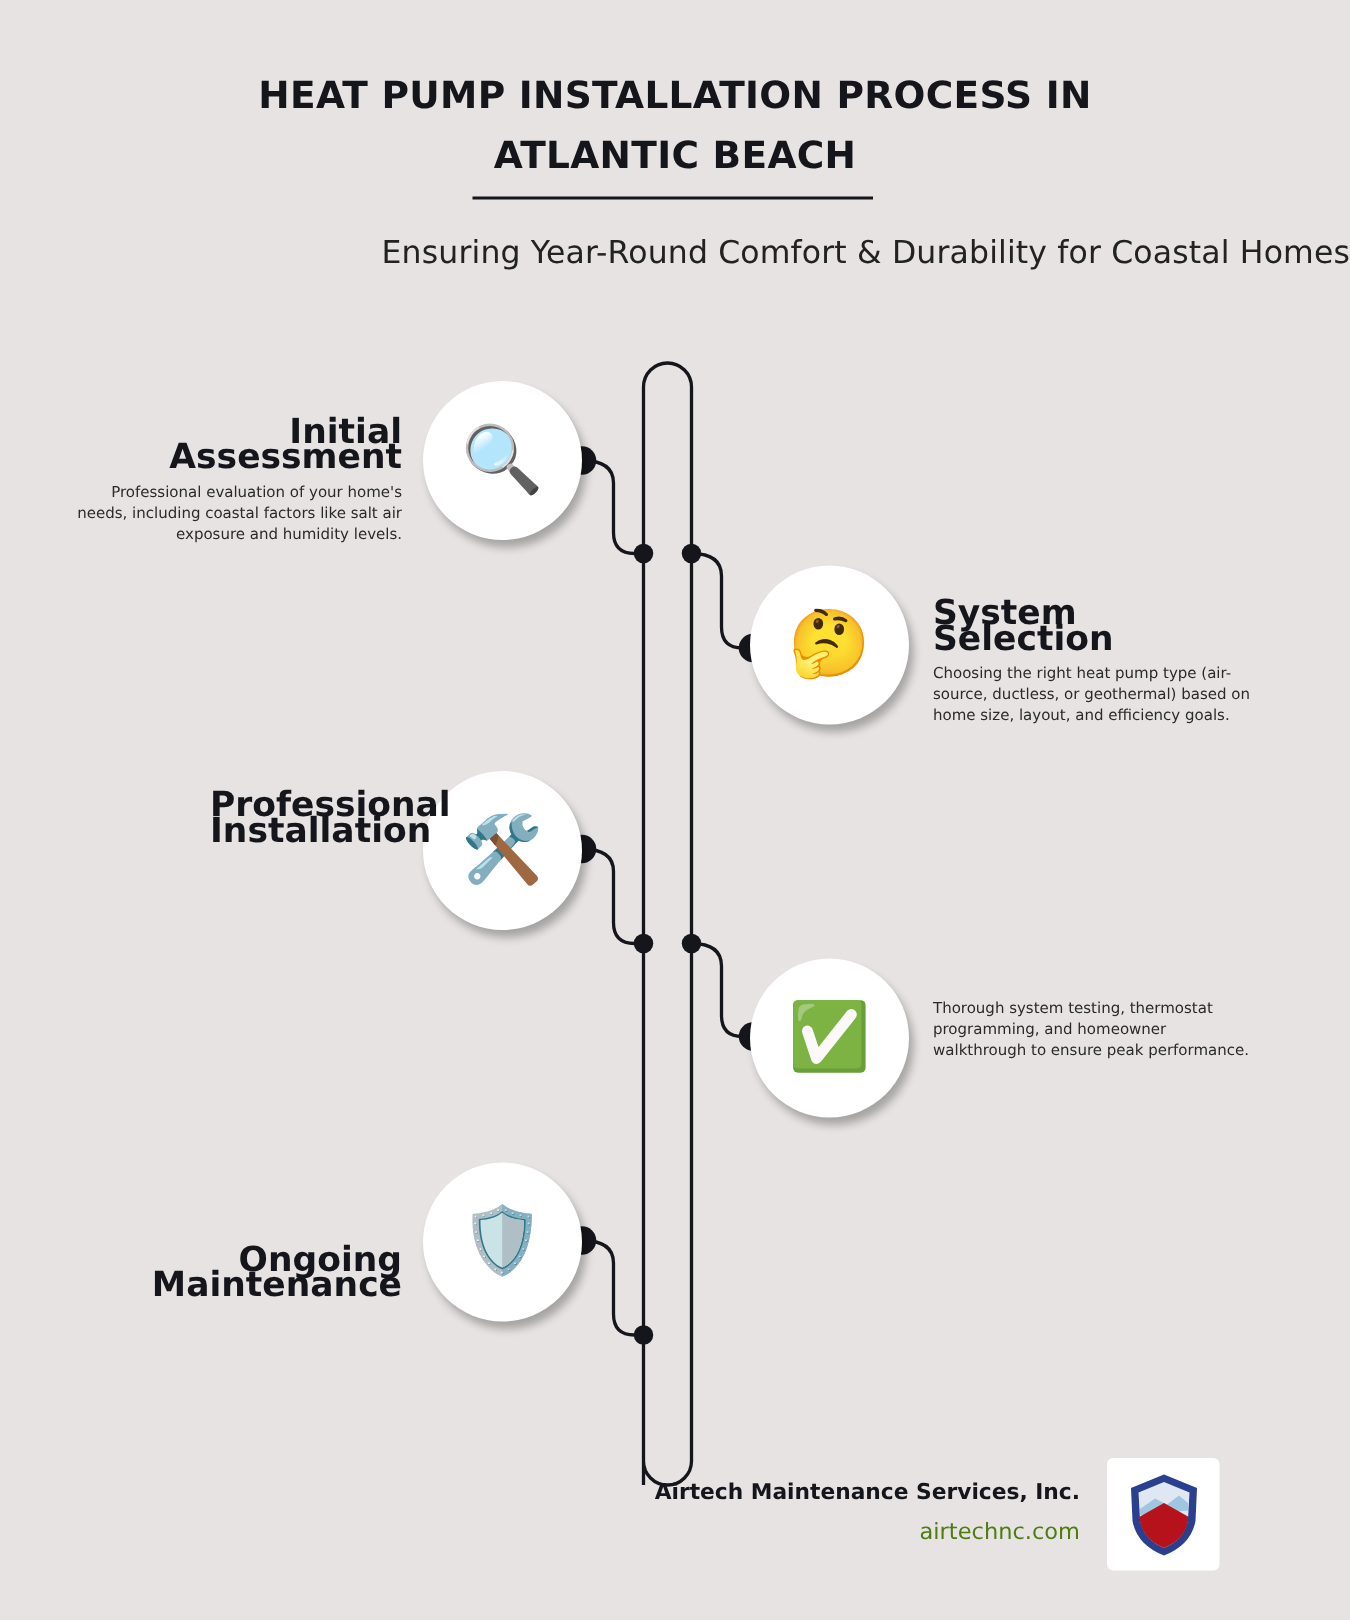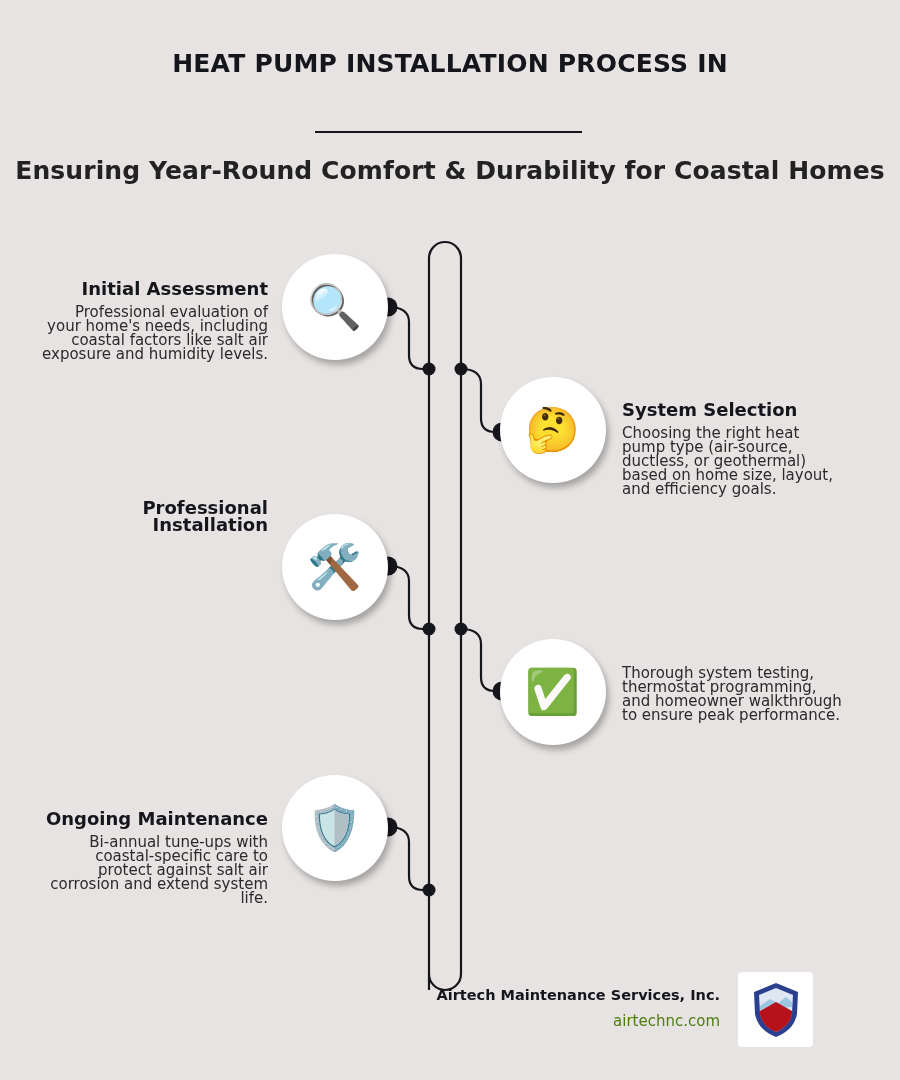--- a/index.html
+++ b/index.html
@@ -20,49 +20,49 @@
       line-height: 40px;
       letter-spacing: 0.2px;
       color: #15151c;
     }
     .title-underline {
       position: absolute; left: 315px; top: 131px; width: 267px; height: 2px;
       background: #15151c;
     }
     .subtitle {
       position: absolute; left: 0; top: 156px; width: 900px;
-      text-align: center;
-      font-size: 25px;
-      font-weight: bold;
+      text-align: right;
+      font-size: 21px;
+      font-weight: normal;
       color: #222;
       letter-spacing: 0.1px;
     }
     svg.timeline { position: absolute; left: 0; top: 0; }
     .circle {
       position: absolute;
       width: 106px; height: 106px;
       border-radius: 50%;
       background: #fff;
       box-shadow: 3px 5px 6px rgba(0,0,0,0.28);
       display: flex; align-items: center; justify-content: center;
       font-size: 44px;
       line-height: 1;
     }
     .step-text { position: absolute; }
     .step-text.left { text-align: right; }
     .step-text.right { text-align: left; }
     .step-title {
       font-weight: bold;
-      font-size: 18px;
+      font-size: 23px;
       line-height: 17px;
       color: #15151c;
       margin-bottom: 8px;
     }
     .step-desc {
-      font-size: 15px;
+      font-size: 10px;
       line-height: 14px;
       color: #2a2a2a;
     }
     .footer-company {
       position: absolute; right: 180px; top: 987px;
       font-weight: bold; font-size: 14.5px; color: #15151c;
       text-align: right; white-space: nowrap;
     }
     .footer-url {
       position: absolute; right: 180px; top: 1012px;
@@ -72,20 +72,21 @@
       position: absolute; left: 738px; top: 972px; width: 75px; height: 75px;
       background: #fff; border-radius: 4px;
       display: flex; align-items: center; justify-content: center;
     }
   </style>
 </head>
 <body>
 
 <div class="title">
   <div>HEAT PUMP INSTALLATION PROCESS IN</div>
+  <div>ATLANTIC BEACH</div>
 </div>
 <div class="title-underline"></div>
 <div class="subtitle">Ensuring Year-Round Comfort &amp; Durability for Coastal Homes</div>
 
 <svg class="timeline" width="900" height="1080">
   <g fill="none" stroke="#15151c" stroke-width="2.2">
 
     <path d="M429 990 L429 258 A16 16 0 0 1 461 258 L461 974 A16 16 0 0 1 429 974"></path>
 
     <path d="M388 307 Q409 307 409 322 L409 355 Q409 369 423 369 L429 369"></path>
@@ -126,37 +127,36 @@
   <span>🤔</span>
 </div>
 <div class="step-text right" style="left:622px; top:401px; width:215px;">
   <div class="step-title">System Selection</div>
   <div class="step-desc">Choosing the right heat pump type (air-source, ductless, or geothermal) based on home size, layout, and efficiency goals.</div>
 </div>
 
 <div class="circle" style="left:282px; top:514px;">
   <span>🛠️</span>
 </div>
-<div class="step-text left" style="left:50px; top:499px; width:218px;">
+<div class="step-text left" style="left:50px; top:529px; width:218px;">
   <div class="step-title" style="padding-left:90px;">Professional Installation</div>
 </div>
 
 <div class="circle" style="left:500px; top:639px;">
   <span>✅</span>
 </div>
 <div class="step-text right" style="left:622px; top:666px; width:220px;">
   <div class="step-desc">Thorough system testing, thermostat programming, and homeowner walkthrough to ensure peak performance.</div>
 </div>
 
 <div class="circle" style="left:282px; top:775px;">
   <span>🛡️</span>
 </div>
-<div class="step-text left" style="left:40px; top:810px; width:228px;">
+<div class="step-text left" style="left:40px; top:832px; width:228px;">
   <div class="step-title">Ongoing Maintenance</div>
-  <div class="step-desc">Bi-annual tune-ups with coastal-specific care to protect against salt air corrosion and extend system life.</div>
 </div>
 
 <div class="footer-company">Airtech Maintenance Services, Inc.</div>
 <div class="footer-url">airtechnc.com</div>
 <div class="logo-box">
   <svg width="56" height="60" viewBox="0 0 56 60">
     <path d="M28 3 L50 12 L49 34 Q46 50 28 57 Q10 50 7 34 L6 12 Z" fill="#2B3F8F"></path>
     <path d="M28 8 L45 15 L44 33 Q42 46 28 52 Q14 46 12 33 L11 15 Z" fill="#dfe7f3"></path>
     <path d="M12 26 L22 19 L30 23 L38 17 L44 22 L44 27 L12 30 Z" fill="#9fc6e0"></path>
     <path d="M12 31 L28 22 L44 31 L44 34 Q42 46 28 52 Q14 46 12 34 Z" fill="#B5121B"></path>

